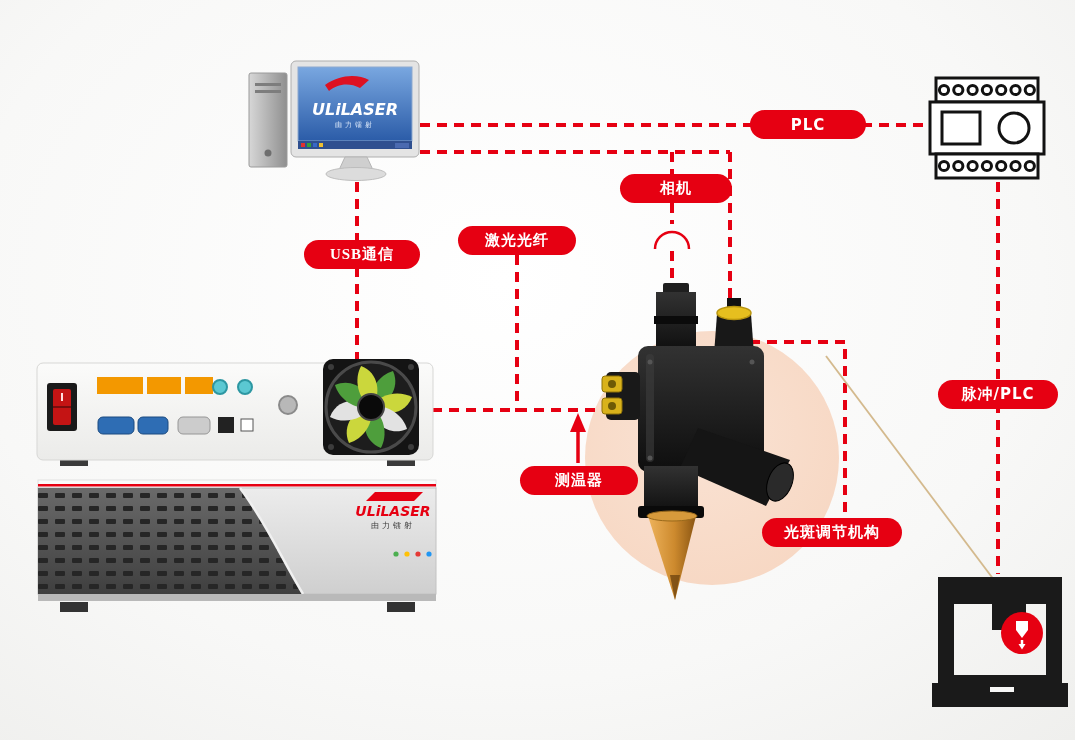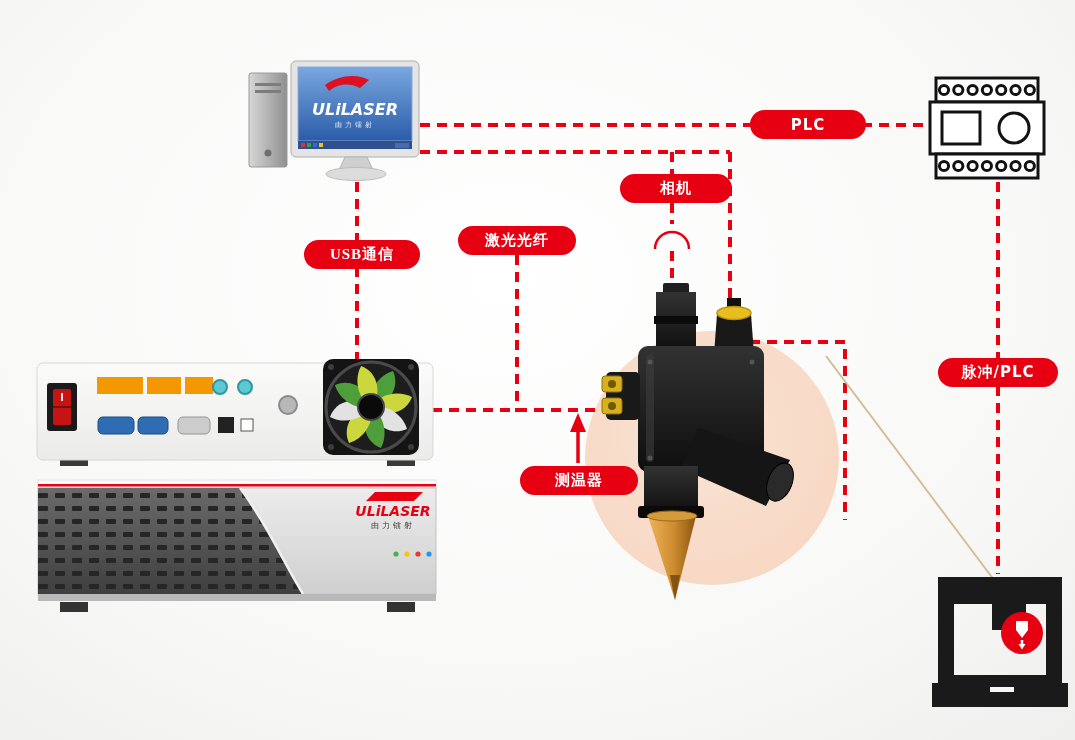--- a/index.html
+++ b/index.html
@@ -272,15 +272,16 @@
       <line x1="92" y1="75" x2="92" y2="81" stroke="#ffffff" stroke-width="2.5"></line>
       <polygon points="88.5,79 95.5,79 92,84.5" fill="#ffffff"></polygon>
     </g>
   </svg>
 
   <div class="tag" style="left:620px;top:174px;width:112px;">相机</div>
   <div class="tag" style="left:750px;top:110px;width:116px;">PLC</div>
   <div class="tag" style="left:304px;top:240px;width:116px;font-family:Liberation Serif, serif;">USB通信</div>
   <div class="tag" style="left:520px;top:466px;width:118px;">测温器</div>
   <div class="tag" style="left:458px;top:226px;width:118px;">激光光纤</div>
-  <div class="tag" style="left:938px;top:358px;width:120px;">脉冲/PLC</div>
+  <div class="tag" style="left:762px;top:518px;width:140px;">光斑调节机构</div>
+  <div class="tag" style="left:938px;top:380px;width:120px;">脉冲/PLC</div>
 
 </div>
 
 </body></html>

